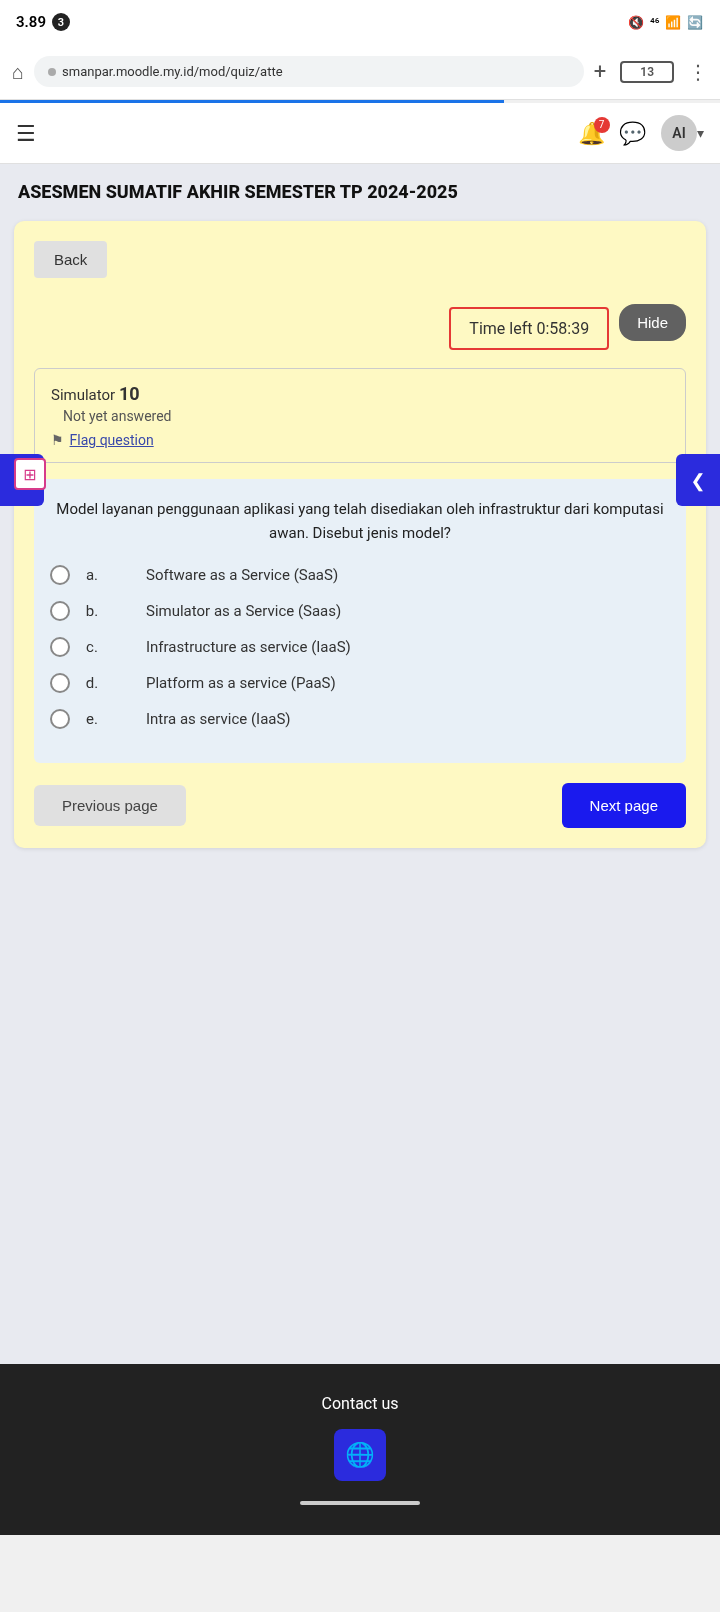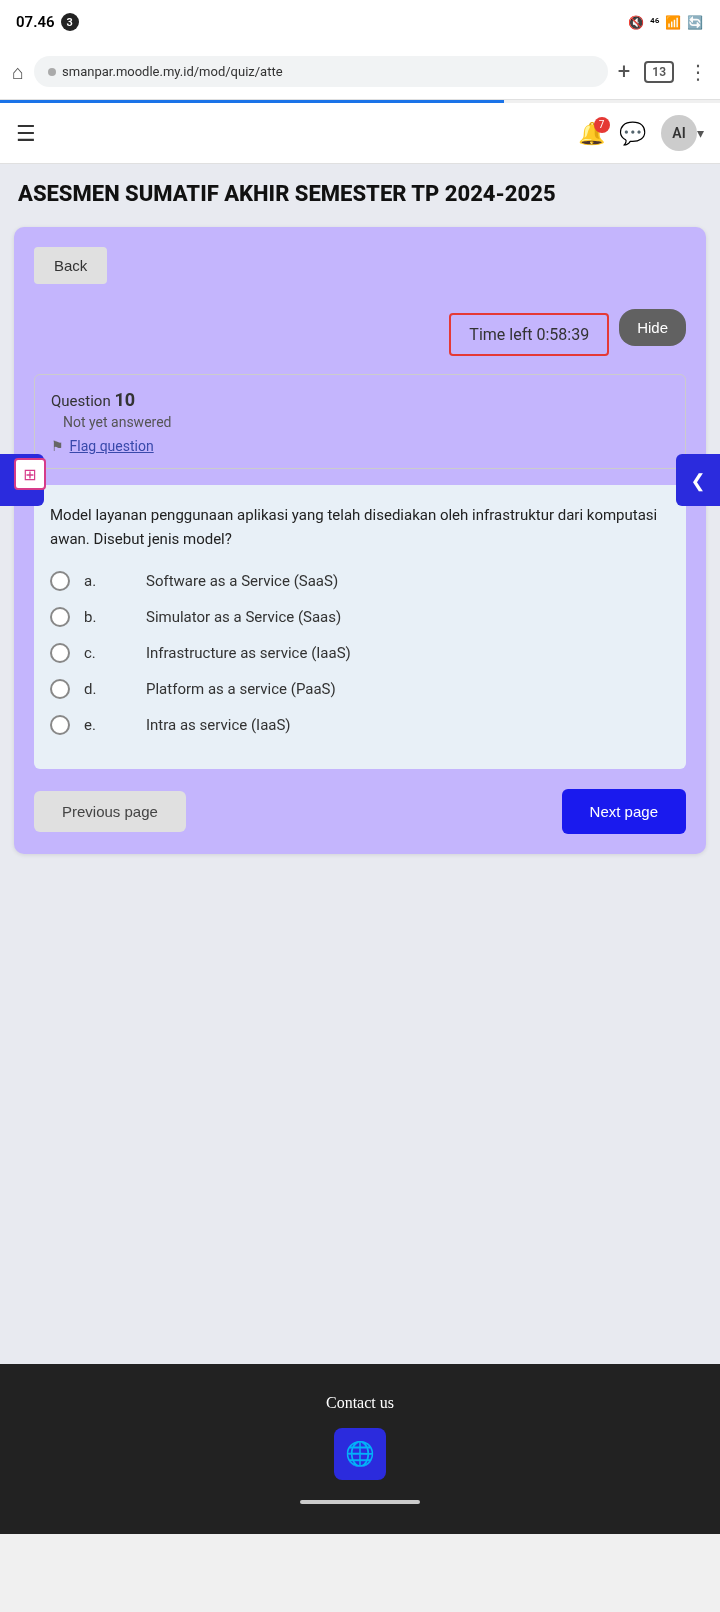--- a/index.html
+++ b/index.html
@@ -82,21 +82,21 @@
       align-items: center;
       gap: 14px;
     }
     .browser-plus {
       font-size: 22px;
       color: #555;
     }
     .browser-tabs-btn {
       border: 2px solid #555;
       border-radius: 4px;
-      padding: 2px 6px;
+      padding: 2px 18px;
       font-size: 12px;
       color: #555;
       font-weight: 600;
     }
     .browser-menu {
       font-size: 20px;
       color: #555;
     }
 
     
@@ -225,31 +225,31 @@
     
     .main-content {
       position: relative;
       background: #e8eaf0;
       padding: 16px 14px;
       min-height: 1200px;
     }
 
     
     .page-title {
-      font-size: 22px;
+      font-size: 18px;
       font-weight: 800;
       color: #111;
       line-height: 1.3;
       margin-bottom: 18px;
       padding: 0 4px;
     }
 
     
     .quiz-card {
-      background: #c4b5fd;
+      background: #fef9c3;
       border-radius: 10px;
       padding: 20px;
       box-shadow: 0 1px 4px rgba(0,0,0,0.1);
     }
 
     
     .back-btn {
       background: #e0e0e0;
       border: none;
       border-radius: 4px;
@@ -324,20 +324,21 @@
       text-decoration: underline;
       cursor: pointer;
     }
 
     
     .question-body {
       background: #e8f0f7;
       border-radius: 6px;
       padding: 18px 16px;
       margin-bottom: 20px;
+      text-align: center;
     }
     .question-text {
       font-size: 15px;
       color: #222;
       line-height: 1.6;
       margin-bottom: 20px;
     }
 
     
     .answer-option {
@@ -392,21 +393,20 @@
       cursor: pointer;
       font-weight: 500;
     }
 
     
     .footer {
       background: #222;
       padding: 30px 5px 20px;
       text-align: center;
       margin-top: 0;
-      font-family: Liberation Serif, serif;
     }
     .footer-title {
       color: #fff;
       font-size: 16px;
       margin-bottom: 16px;
     }
     .footer-globe-btn {
       width: 52px;
       height: 52px;
       background: #2b2bdd;
@@ -429,21 +429,21 @@
       border-radius: 2px;
       width: 120px;
       margin: 10px auto;
     }
   </style>
 </head>
 <body>
 
 <div class="status-bar">
   <div class="status-time">
-    <span>07.46</span>
+    <span>3.89</span>
     <span class="status-badge">3</span>
   </div>
   <div class="status-icons">
     <span>🔇</span>
     <span>⁴⁶</span>
     <span>📶</span>
     <span>🔄</span>
   </div>
 </div>
 
@@ -500,21 +500,21 @@
 
     
     <div class="timer-row">
       <div class="timer-box">Time left 0:58:39</div>
       <button class="hide-btn">Hide</button>
     </div>
 
     
     <div class="question-header">
       <div class="question-label">
-        <span>Question</span>
+        <span>Simulator</span>
         <strong>10</strong>
       </div>
       <div class="question-status">Not yet answered</div>
       <div class="flag-row">
         <span class="flag-icon">⚑</span>
         <span class="flag-link">Flag question</span>
       </div>
     </div>
 
     

